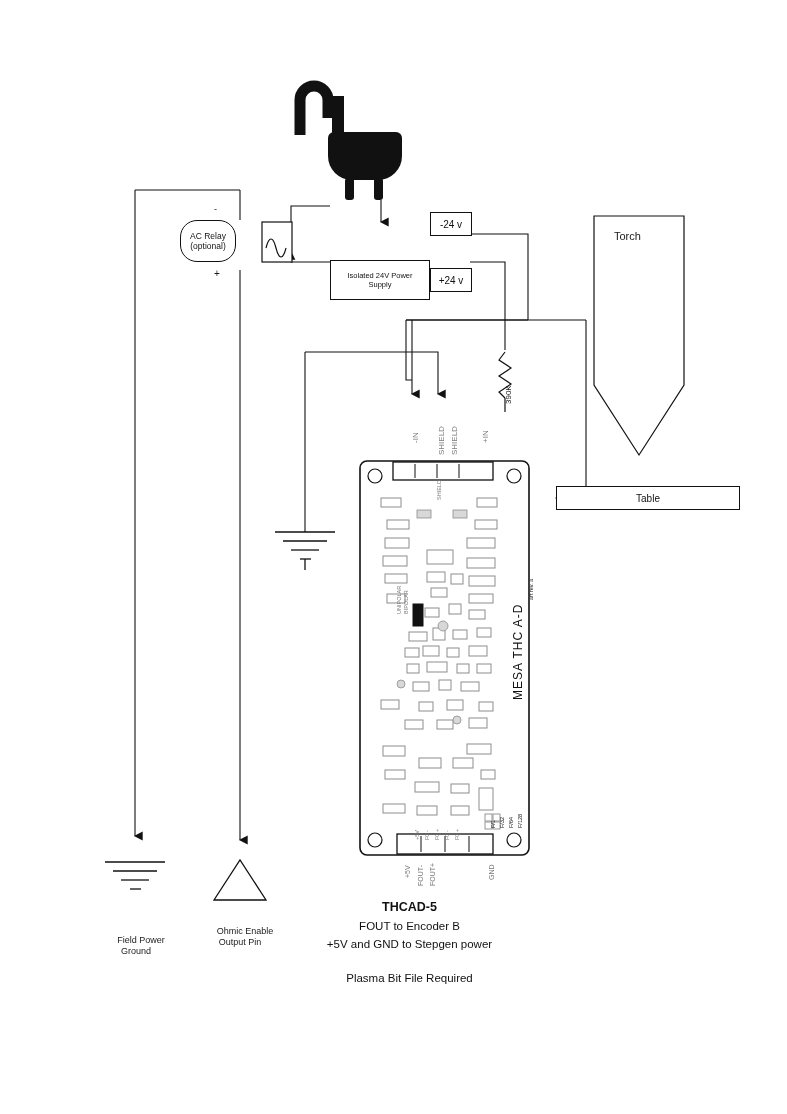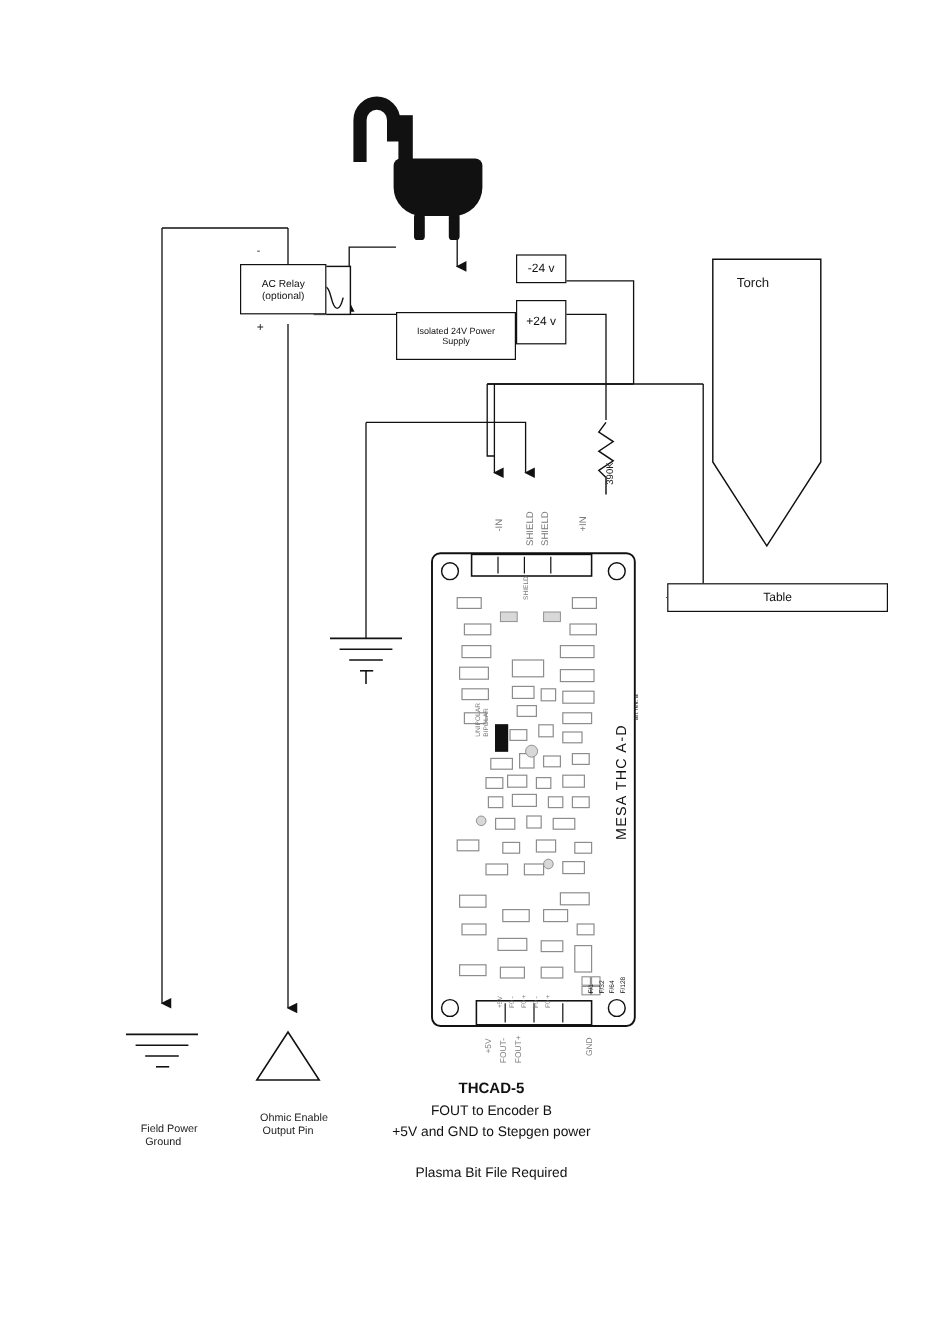--- a/index.html
+++ b/index.html
@@ -234,38 +234,38 @@
     </g>
 
     <g fill="#fff" stroke="#8d8d8d" stroke-width="0.9">
       <rect x="128" y="356" width="7" height="7"></rect>
       <rect x="136" y="356" width="7" height="7"></rect>
       <rect x="128" y="364" width="7" height="7"></rect>
       <rect x="136" y="364" width="7" height="7"></rect>
     </g>
   </svg>
 
-  <div class="box" style="left:200px; top:220px; width:72px; height:42px;">
+  <div class="box" style="left:180px; top:220px; width:56px; height:42px;border-radius:17px;">
     <span>
       <span>AC Relay</span>
       <span>(optional)</span>
     </span>
   </div>
   <div class="lbl" style="left:214px; top:204px; font-size:9px;">-</div>
   <div class="lbl" style="left:214px; top:268px; font-size:10px;">+</div>
 
   <div class="box" style="left:330px; top:222px; width:100px; height:40px; font-size:7.5px;margin-top:38px;">
     <span>
       <span>Isolated 24V Power</span>
       <span>Supply</span>
     </span>
   </div>
 
   <div class="box" style="left:430px; top:212px; width:42px; height:24px; font-size:10px;">-24 v</div>
-  <div class="box" style="left:430px; top:250px; width:42px; height:37px; font-size:10px;">+24 v</div>
+  <div class="box" style="left:430px; top:268px; width:42px; height:24px; font-size:10px;">+24 v</div>
 
   <div class="lbl" style="left:614px; top:230px; font-size:11px;">Torch</div>
 
   <div class="box" style="left:556px; top:486px; width:184px; height:24px; font-size:10px;text-align:center;">Table</div>
 
   <div class="lbl rot90" style="left:504px; top:404px; font-size:8px;">390K</div>
 
   <div class="lbl gray rot90" style="left:411px; top:443px; font-size:8px;">-IN</div>
   <div class="lbl gray rot90" style="left:437px; top:455px; font-size:8px;">SHIELD</div>
   <div class="lbl gray rot90" style="left:450px; top:455px; font-size:8px;">SHIELD</div>

